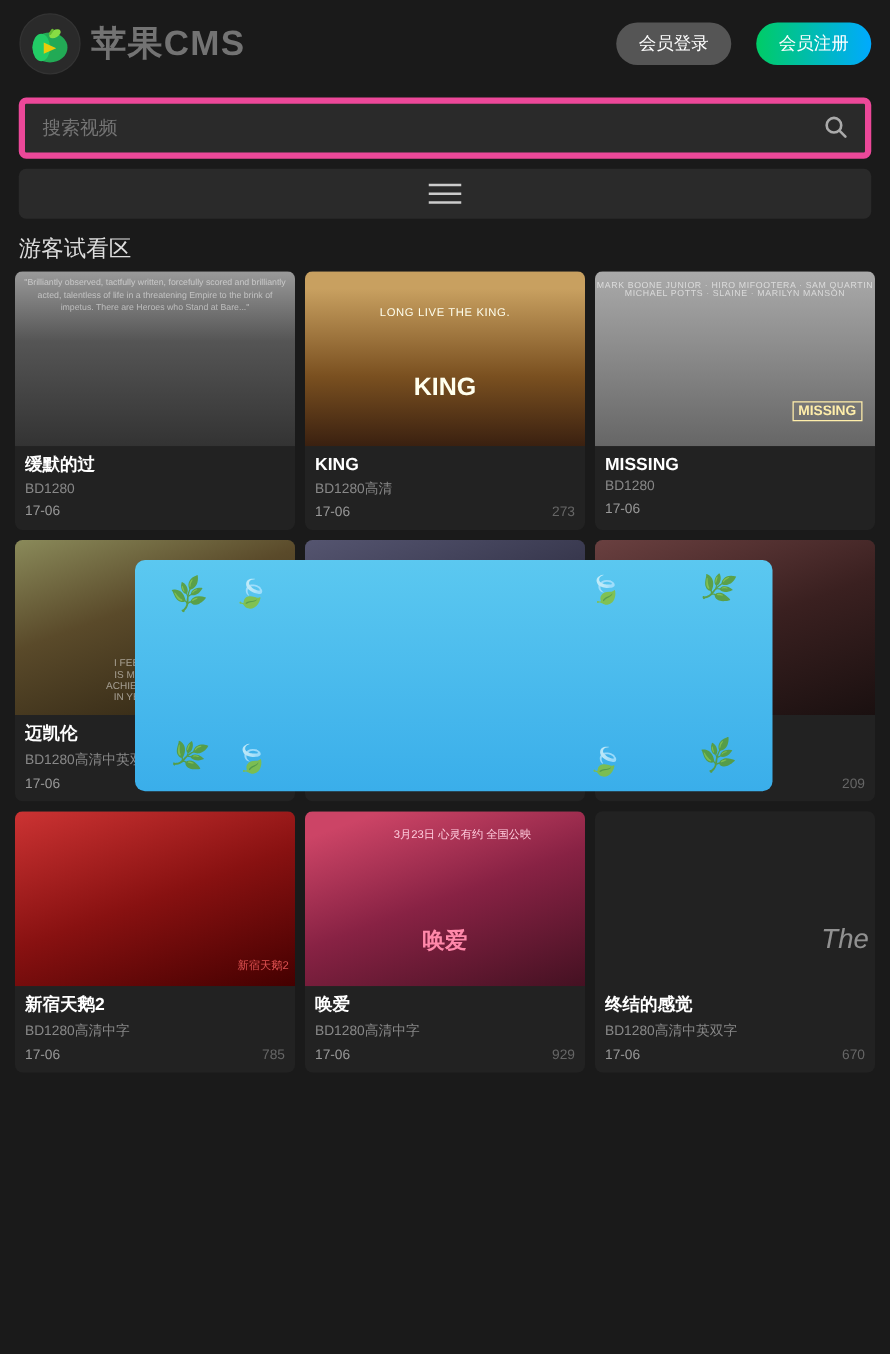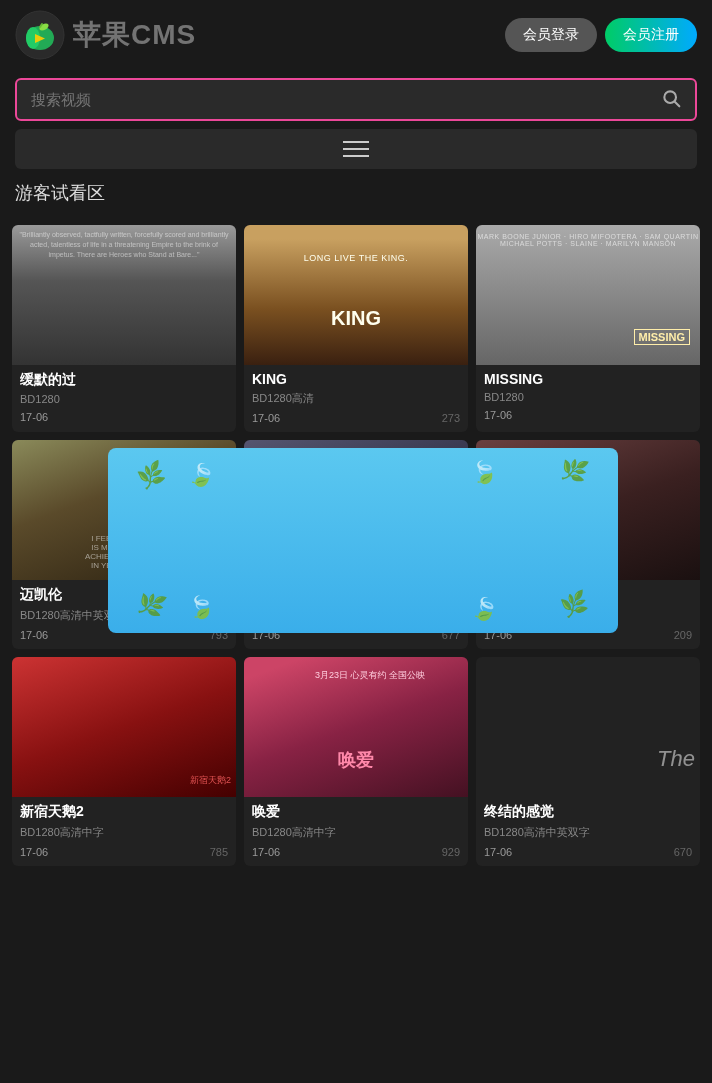--- a/index.html
+++ b/index.html
@@ -31,21 +31,21 @@
       height: 50px;
     }
     .logo-text {
       font-size: 28px;
       font-weight: bold;
       color: #737373;
       letter-spacing: 1px;
     }
     .header-buttons {
       display: flex;
-      gap: 8px;
+      gap: 20px;
       align-items: center;
     }
     .btn-login {
       background: #555;
       color: #fff;
       border: none;
       border-radius: 20px;
       padding: 8px 18px;
       font-size: 14px;
       cursor: pointer;
@@ -60,21 +60,21 @@
       cursor: pointer;
     }
 
     
     .search-bar {
       margin: 8px 15px;
       display: flex;
       background: #2a2a2a;
       border-radius: 6px;
       overflow: hidden;
-      border: 2px solid #ec4899;
+      border: 5px solid #ec4899;
     }
     .search-input {
       flex: 1;
       background: transparent;
       border: none;
       color: #888;
       padding: 10px 14px;
       font-size: 15px;
       outline: none;
     }
@@ -108,21 +108,21 @@
       display: block;
       width: 26px;
       height: 2px;
       background: #ccc;
     }
 
     
     .section-title {
       font-size: 18px;
       color: #ddd;
-      margin: 12px 15px 20px;
+      margin: 12px 15px 6px;
     }
 
     
     .grid {
       display: grid;
       grid-template-columns: repeat(3, 1fr);
       gap: 8px;
       padding: 0 12px;
       margin-bottom: 8px;
     }

